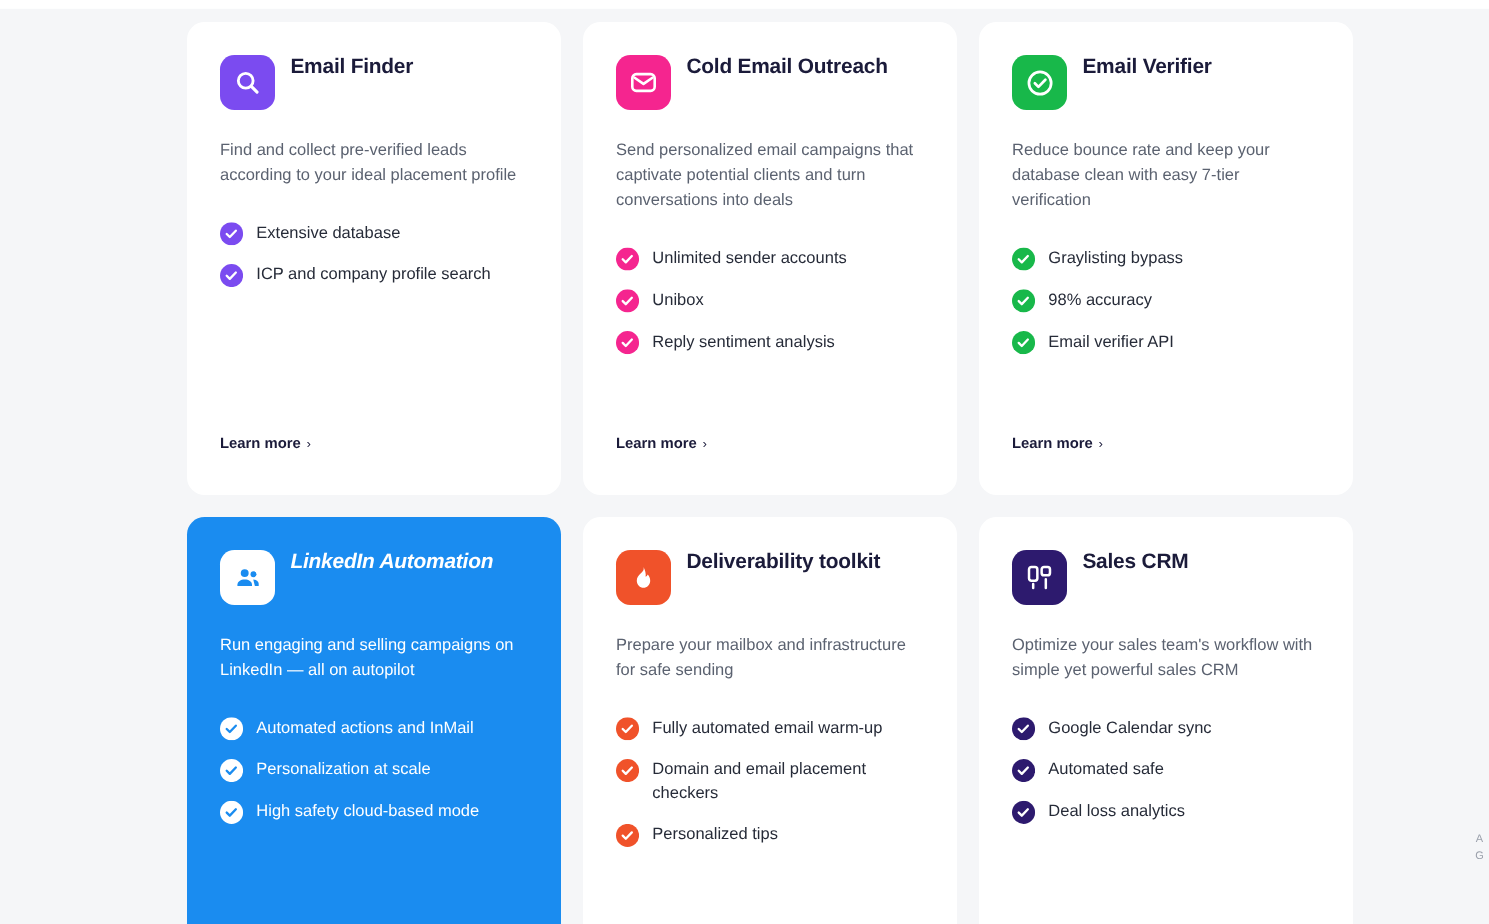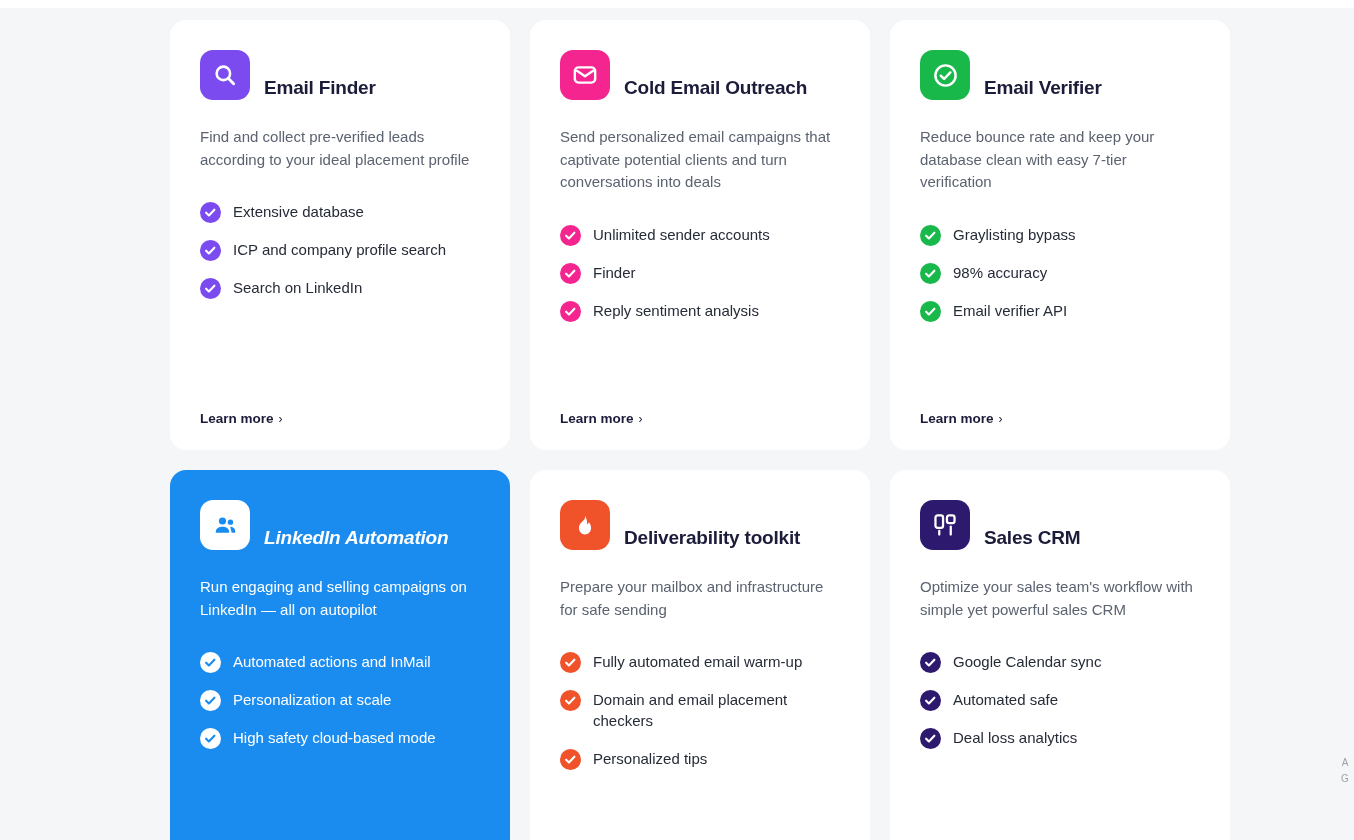--- a/index.html
+++ b/index.html
@@ -38,21 +38,21 @@
     border-radius: 16px;
     padding: 30px 30px 24px 30px;
     position: relative;
     min-height: 430px;
   }
   .card.blue {
     background: #1a8cf0;
   }
   .card-head {
     display: flex;
-    align-items: flex-end;
+    align-items: flex-start;
     gap: 14px;
     margin-bottom: 26px;
   }
   .icon-box {
     width: 50px;
     height: 50px;
     border-radius: 13px;
     display: flex;
     align-items: center;
     justify-content: center;
@@ -96,21 +96,21 @@
   .check svg { display: block; }
   .feature-label {
     font-size: 15px;
     color: #262b38;
     line-height: 1.42;
   }
   .card.blue .feature-label { color: #ffffff; }
   .learn {
     position: absolute;
     left: 30px;
-    bottom: 24px;
+    bottom: 40px;
     font-size: 13.5px;
     font-weight: bold;
     color: #1b1b3a;
     text-decoration: none;
     display: inline-flex;
     align-items: center;
     gap: 5px;
     cursor: pointer;
   }
   .learn .chev { font-size: 12px; font-weight: normal; }
@@ -154,29 +154,20 @@
           </li>
           <li class="feature">
             <span class="check">
               <svg width="21" height="21" viewBox="0 0 21 21">
                 <circle cx="10.5" cy="10.5" r="10.5" fill="#7b4bf0"></circle>
                 <path d="M6.1 10.7l2.8 2.8 5.5-5.8" stroke="#ffffff" stroke-width="2.1" fill="none" stroke-linecap="round" stroke-linejoin="round"></path>
               </svg>
             </span>
             <span class="feature-label">ICP and company profile search</span>
           </li>
-          <li class="feature">
-            <span class="check">
-              <svg width="21" height="21" viewBox="0 0 21 21">
-                <circle cx="10.5" cy="10.5" r="10.5" fill="#7b4bf0"></circle>
-                <path d="M6.1 10.7l2.8 2.8 5.5-5.8" stroke="#ffffff" stroke-width="2.1" fill="none" stroke-linecap="round" stroke-linejoin="round"></path>
-              </svg>
-            </span>
-            <span class="feature-label">Search on LinkedIn</span>
-          </li>
         </ul>
         <a class="learn">
           <span>Learn more</span>
           <span class="chev">›</span>
         </a>
       </div>
       <div class="card">
         <div class="card-head">
           <div class="icon-box" style="background: rgb(245, 37, 143);">
             <svg width="26" height="26" viewBox="0 0 24 24" fill="none">
@@ -197,21 +188,21 @@
             </span>
             <span class="feature-label">Unlimited sender accounts</span>
           </li>
           <li class="feature">
             <span class="check">
               <svg width="21" height="21" viewBox="0 0 21 21">
                 <circle cx="10.5" cy="10.5" r="10.5" fill="#f5258f"></circle>
                 <path d="M6.1 10.7l2.8 2.8 5.5-5.8" stroke="#ffffff" stroke-width="2.1" fill="none" stroke-linecap="round" stroke-linejoin="round"></path>
               </svg>
             </span>
-            <span class="feature-label">Finder</span>
+            <span class="feature-label">Unibox</span>
           </li>
           <li class="feature">
             <span class="check">
               <svg width="21" height="21" viewBox="0 0 21 21">
                 <circle cx="10.5" cy="10.5" r="10.5" fill="#f5258f"></circle>
                 <path d="M6.1 10.7l2.8 2.8 5.5-5.8" stroke="#ffffff" stroke-width="2.1" fill="none" stroke-linecap="round" stroke-linejoin="round"></path>
               </svg>
             </span>
             <span class="feature-label">Reply sentiment analysis</span>
           </li>

